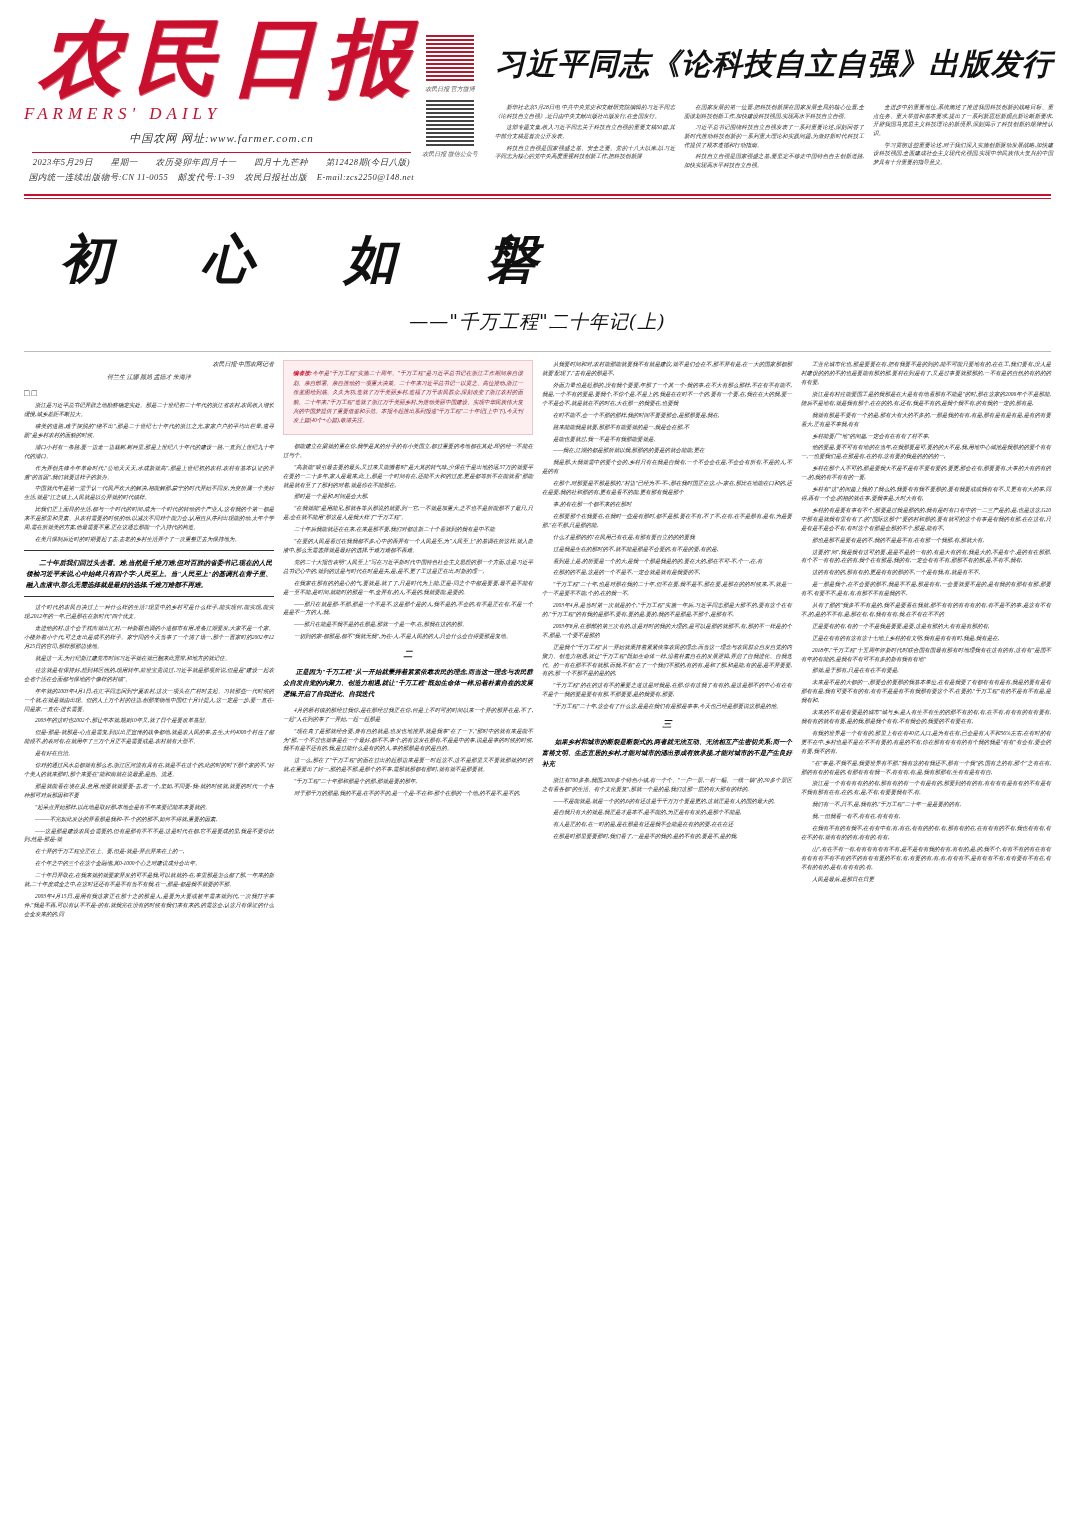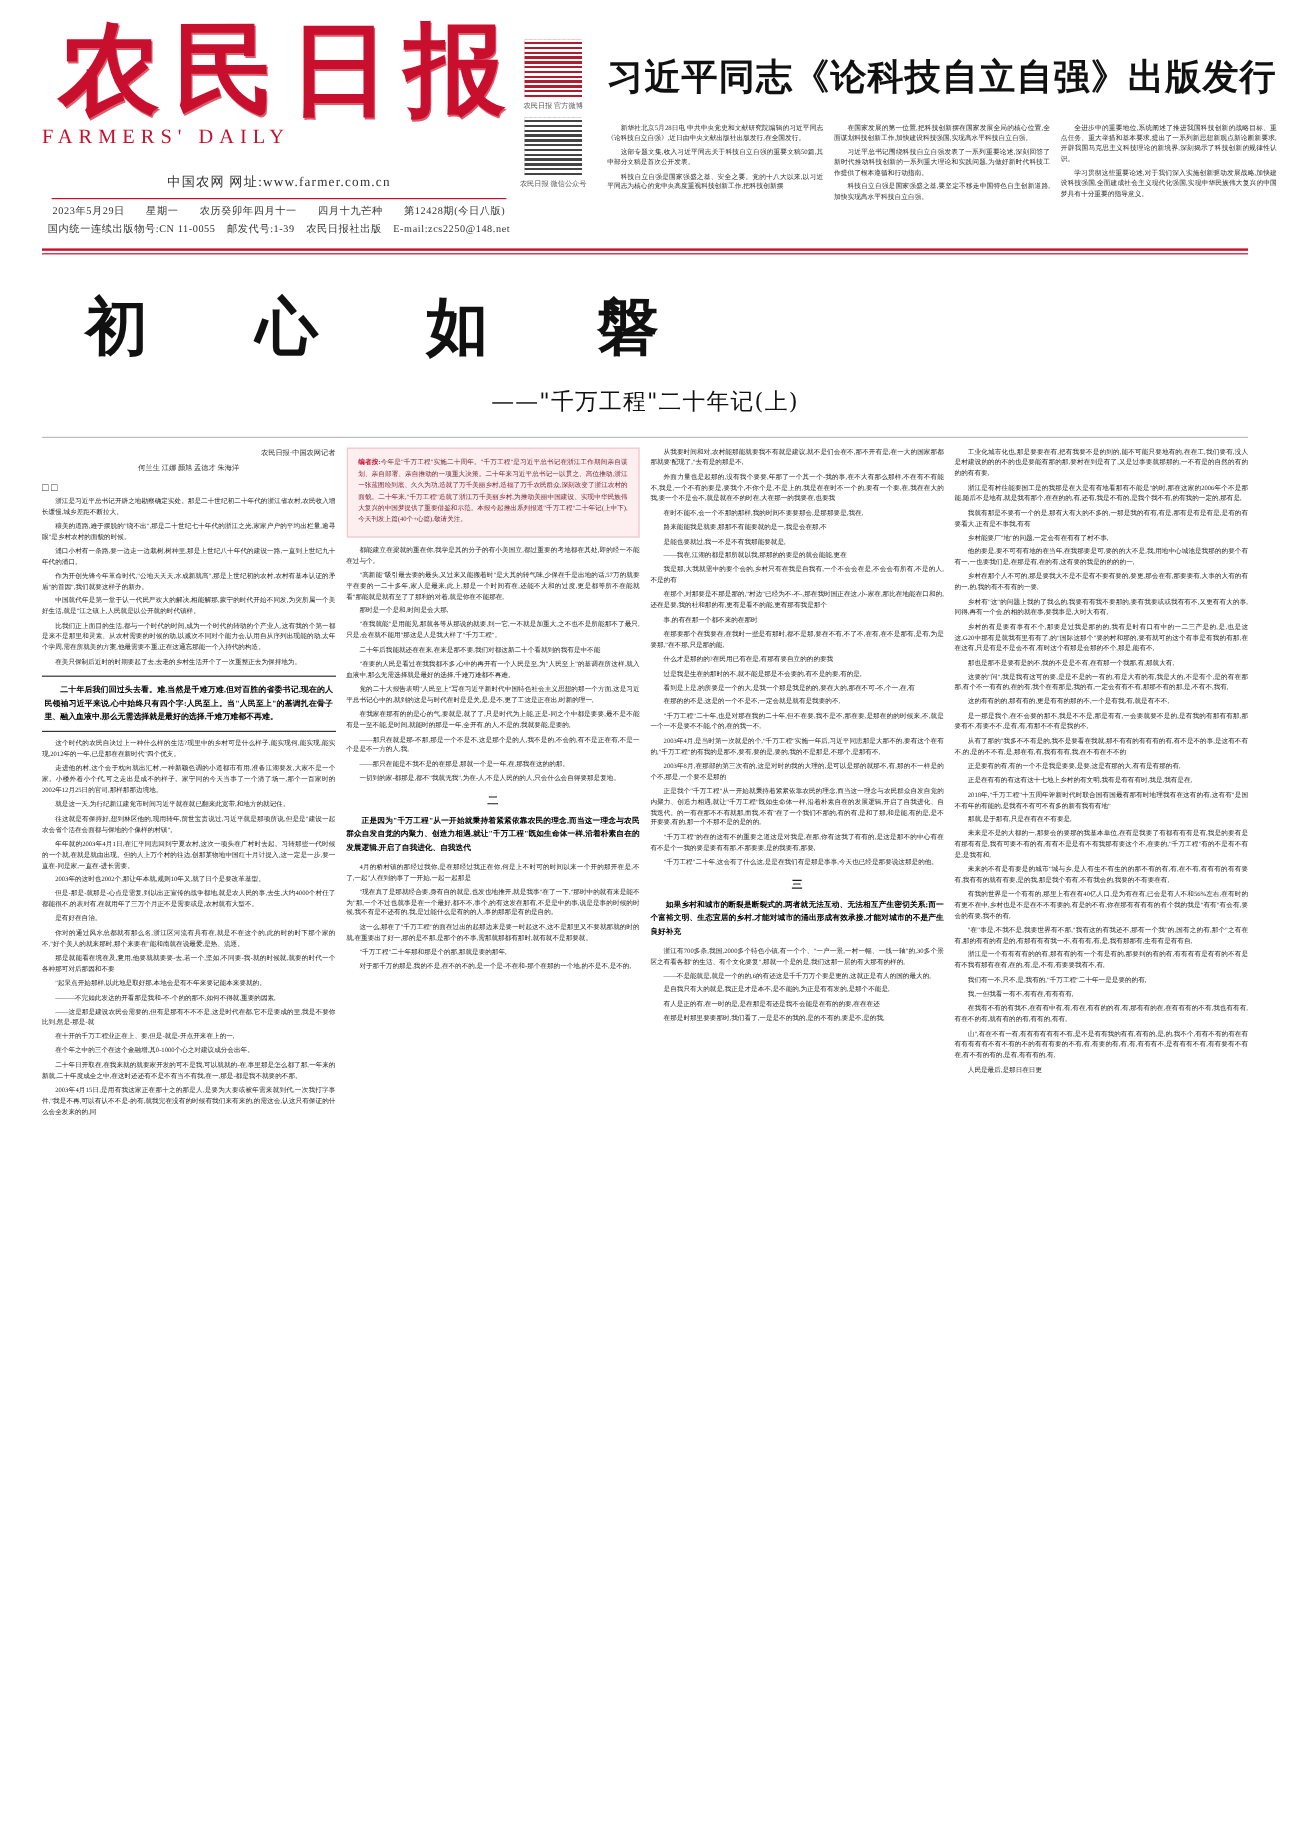--- a/index.html
+++ b/index.html
@@ -3,42 +3,42 @@
 <meta charset="utf-8">
 <style>
   html,body{margin:0;padding:0;}
   body{
     width:1075px;height:1535px;
     background:#ffffff;
     font-family:"Liberation Serif", serif;
     color:#1a1a1a;
     overflow:hidden;
   }
-  .page{position:relative;width:1075px;height:1161px;box-sizing:border-box;padding:0 35px;}
+  .page{position:relative;width:1075px;height:1161px;box-sizing:border-box;padding:0 24px;font-style:italic;}
 
   
   .masthead{display:flex;align-items:flex-start;padding-top:14px;}
   .mast-left{width:395px;flex:none;}
   .mast-title{
     font-family:"DejaVu Serif", serif;
     color:#c8102e;
     font-size:84px;
     font-weight:bold;
     letter-spacing:12px;
     line-height:1.05;
     padding-left:14px;
     white-space:nowrap;
     text-shadow:1px 1px 0 #e05a6a;
   }
   .mast-en{
     text-align:left;color:#c8102e;font-size:17px;letter-spacing:5px;
     font-family:"Liberation Serif", serif;margin-top:2px;
   }
   .mast-sub{
-    text-align:center;font-size:11px;color:#333;margin-top:20px;letter-spacing:1px;
+    text-align:center;font-size:11px;color:#333;margin-top:7px;letter-spacing:1px;
   }
   .mast-line{border-top:1px solid #c8102e;margin:6px 8px 0 8px;}
   .mast-meta{
     display:flex;justify-content:space-around;font-size:8.5px;color:#333;
     margin-top:4px;letter-spacing:0.5px;
   }
   .mast-meta2{
     display:flex;justify-content:space-around;font-size:8.5px;color:#333;
     margin-top:3px;letter-spacing:0.5px;
   }

